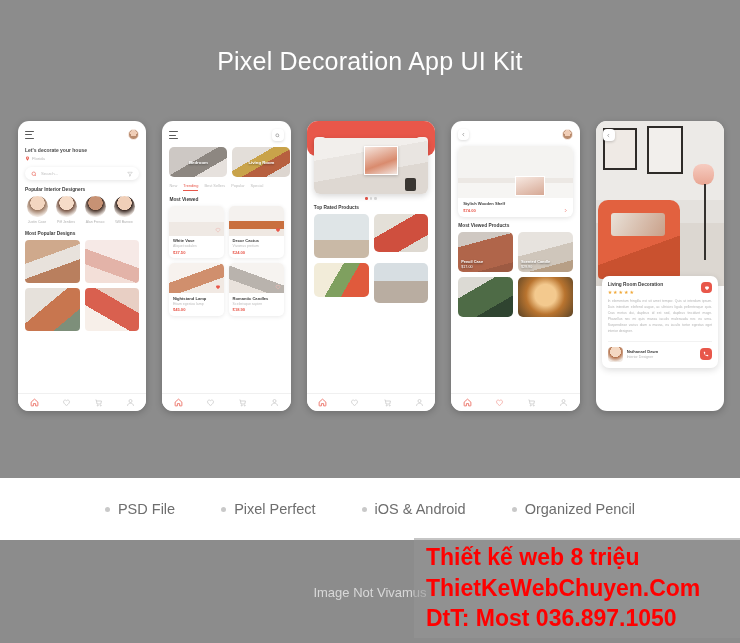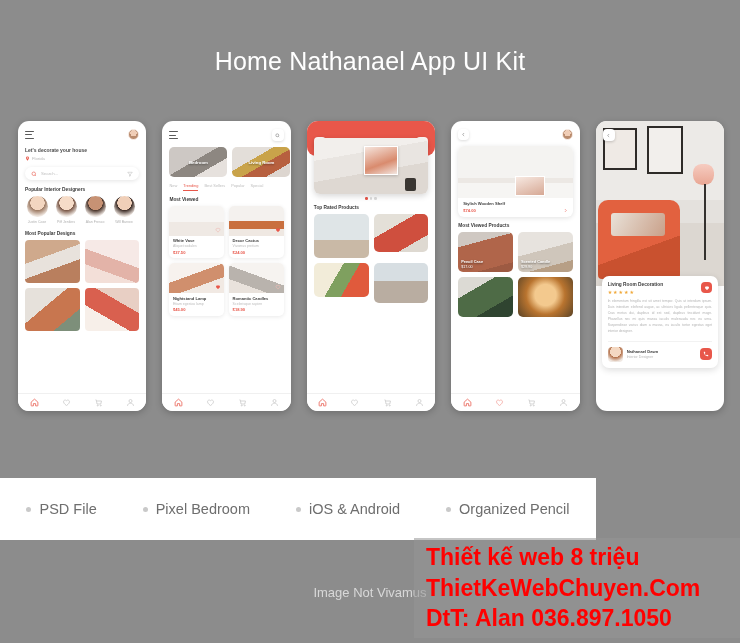--- a/index.html
+++ b/index.html
@@ -143,21 +143,21 @@
   .stars { color: #f0a93b; font-size: 5px; letter-spacing: 1px; margin-top: 2px; }
   .lorem { font-size: 3.4px; line-height: 1.75; color: #b4b4b4; margin-top: 4px; text-align: justify; }
   .designer { margin-top: 6px; display: flex; align-items: center; gap: 4px; border-top: .5px solid #f2f2f2; padding-top: 5px; }
   .dsg-img { width: 15px; height: 15px; border-radius: 4px; flex: none; }
   .dsg-n { font-size: 4.1px; font-weight: 700; color: #3e3e3e; }
   .dsg-r { font-size: 3.6px; color: #b6b6b6; margin-top: 1px; }
   .callbtn { margin-left: auto; width: 12px; height: 12px; border-radius: 4px; background: #e8574a; display: flex; align-items: center; justify-content: center; }
 
   
   .feature-strip {
-    position: absolute; left: 0; top: 478px; width: 596px; height: 62px;
+    position: absolute; left: 0; top: 478px; width: 740px; height: 62px;
     background: #ffffff; display: flex; align-items: center; justify-content: center; gap: 46px;
   }
   .feature { display: flex; align-items: center; gap: 8px; font-size: 14.5px; color: #6e6e6e; }
   .bullet { width: 5px; height: 5px; border-radius: 50%; background: #c9c9c9; }
 
   
   .footer {
     position: absolute; left: 0; top: 540px; width: 740px; height: 103px;
     background: #8c8c8c;
   }
@@ -172,21 +172,21 @@
     color: #ff0000; font-family: "Liberation Sans", sans-serif;
     font-weight: 700; font-size: 23px; line-height: 1.33;
     white-space: nowrap;
   }
 </style>
 </head>
 <body>
 
 <div id="stage">
 
-  <div class="kit-title">Home Nathanael App UI Kit</div>
+  <div class="kit-title">Pixel Decoration App UI Kit</div>
 
   <div class="phones">
 
     <div class="phone">
       <div class="ph-body">
         <div class="p1-top">
           <div class="hamb">
               <i></i>
               <i></i>
               <i></i>
@@ -575,34 +575,34 @@
 
   </div>
 
   <div class="feature-strip">
     <div class="feature">
       <span class="bullet"></span>
       <span>PSD File</span>
     </div>
     <div class="feature">
       <span class="bullet"></span>
-      <span>Pixel Bedroom</span>
+      <span>Pixel Perfect</span>
     </div>
     <div class="feature">
       <span class="bullet"></span>
       <span>iOS &amp; Android</span>
     </div>
     <div class="feature">
       <span class="bullet"></span>
       <span>Organized Pencil</span>
     </div>
   </div>
 
   <div class="footer"></div>
   <div class="not-included">Image Not Vivamus</div>
 
   <div class="watermark">
     <div>Thiết kế web 8 triệu</div>
     <div>ThietKeWebChuyen.Com</div>
-    <div>DtT: Alan 036.897.1050</div>
+    <div>DtT: Most 036.897.1050</div>
   </div>
 
 </div>
 
 </body></html>

